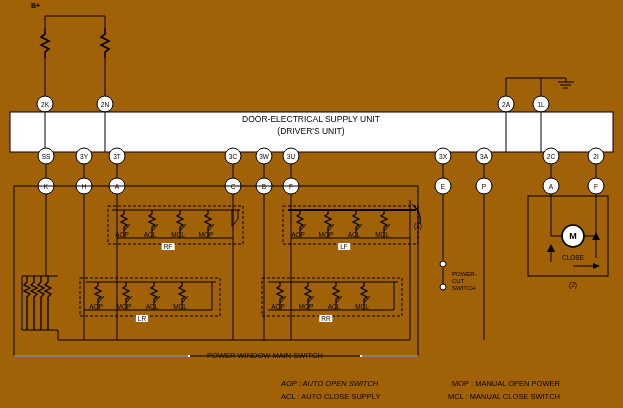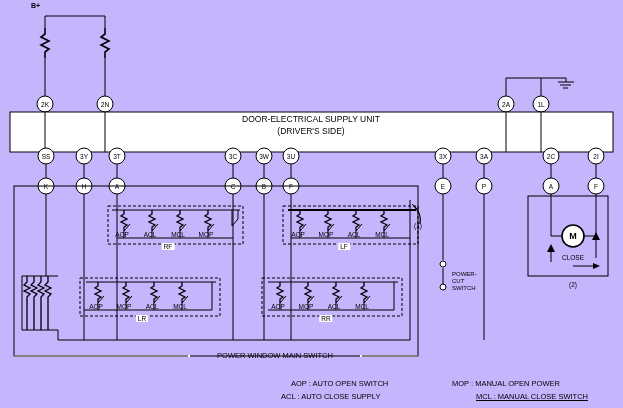--- a/index.html
+++ b/index.html
@@ -1,17 +1,17 @@
 <!DOCTYPE html>
 <html><head>
 <meta charset="utf-8">
 <style>
   html,body{margin:0;padding:0;background:#ffffff;}
   body{font-family:"Liberation Sans", sans-serif;}
-  #root{position:relative;width:623px;height:408px;overflow:hidden;background:#c4b5fd;}
+  #root{position:relative;width:623px;height:408px;overflow:hidden;background:#a16207;}
   svg{position:absolute;left:0;top:0;}
   .lbl{position:absolute;font-size:7px;color:#000;white-space:nowrap;letter-spacing:0px;}
   .lbl.b{font-weight:bold;}
   .center{transform:translateX(-50%);}
   .node-lbl{position:absolute;font-size:6.5px;color:#000;white-space:nowrap;transform:translate(-50%,-50%);}
   .big{font-size:8.5px;}
   .legend{font-size:7.5px;}
 </style>
 </head>
 <body>
@@ -219,21 +219,21 @@
   </svg>
 
   <div class="lbl b" style="left:31px;top:2px;">B+</div>
 
   <div class="node-lbl" style="left:45px;top:104px;">2K</div>
   <div class="node-lbl" style="left:105px;top:104px;">2N</div>
   <div class="node-lbl" style="left:506px;top:104px;">2A</div>
   <div class="node-lbl" style="left:541px;top:104px;">1L</div>
 
   <div class="lbl big center" style="left:311px;top:114px;">DOOR-ELECTRICAL SUPPLY UNIT</div>
-  <div class="lbl big center" style="left:311px;top:126px;">(DRIVER'S SIDE)</div>
+  <div class="lbl big center" style="left:311px;top:126px;">(DRIVER'S UNIT)</div>
 
   <div class="node-lbl" style="left:46px;top:156px;">SS</div>
   <div class="node-lbl" style="left:84px;top:156px;">3Y</div>
   <div class="node-lbl" style="left:117px;top:156px;">3T</div>
   <div class="node-lbl" style="left:233px;top:156px;">3C</div>
   <div class="node-lbl" style="left:264px;top:156px;">3W</div>
   <div class="node-lbl" style="left:291px;top:156px;">3U</div>
   <div class="node-lbl" style="left:443px;top:156px;">3X</div>
   <div class="node-lbl" style="left:484px;top:156px;">3A</div>
   <div class="node-lbl" style="left:551px;top:156px;">2C</div>
@@ -276,20 +276,20 @@
   <div class="lbl center" style="left:326px;top:315px;font-size:6.5px;background:#fff;padding:0 2px;">RR</div>
 
   <div class="lbl" style="left:452px;top:271px;font-size:6px;">POWER-</div>
   <div class="lbl" style="left:452px;top:278px;font-size:6px;">CUT</div>
   <div class="lbl" style="left:452px;top:285px;font-size:6px;">SWITCH</div>
 
   <div class="node-lbl" style="left:573px;top:236px;font-size:9px;font-weight:bold;">M</div>
   <div class="lbl center" style="left:573px;top:254px;font-size:6.5px;">CLOSE</div>
   <div class="lbl center" style="left:573px;top:281px;font-size:6.5px;">(2)</div>
 
-  <div class="lbl center" style="left:275px;top:351px;font-size:7.5px;">POWER WINDOW MAIN SWITCH</div>
-
-  <div class="lbl legend" style="left:291px;top:379px;">AOP : AUTO OPEN SWITCH</div>
+  <div class="lbl center" style="left:265px;top:351px;font-size:7.5px;">POWER WINDOW MAIN SWITCH</div>
+
+  <div class="lbl legend" style="left:281px;top:379px;font-style:italic;">AOP : AUTO OPEN SWITCH</div>
   <div class="lbl legend" style="left:452px;top:379px;">MOP : MANUAL OPEN POWER</div>
   <div class="lbl legend" style="left:281px;top:392px;">ACL : AUTO CLOSE SUPPLY</div>
-  <div class="lbl legend" style="left:476px;top:392px;text-decoration:underline;">MCL : MANUAL CLOSE SWITCH</div>
+  <div class="lbl legend" style="left:448px;top:392px;">MCL : MANUAL CLOSE SWITCH</div>
 
 </div>
 
 </body></html>

